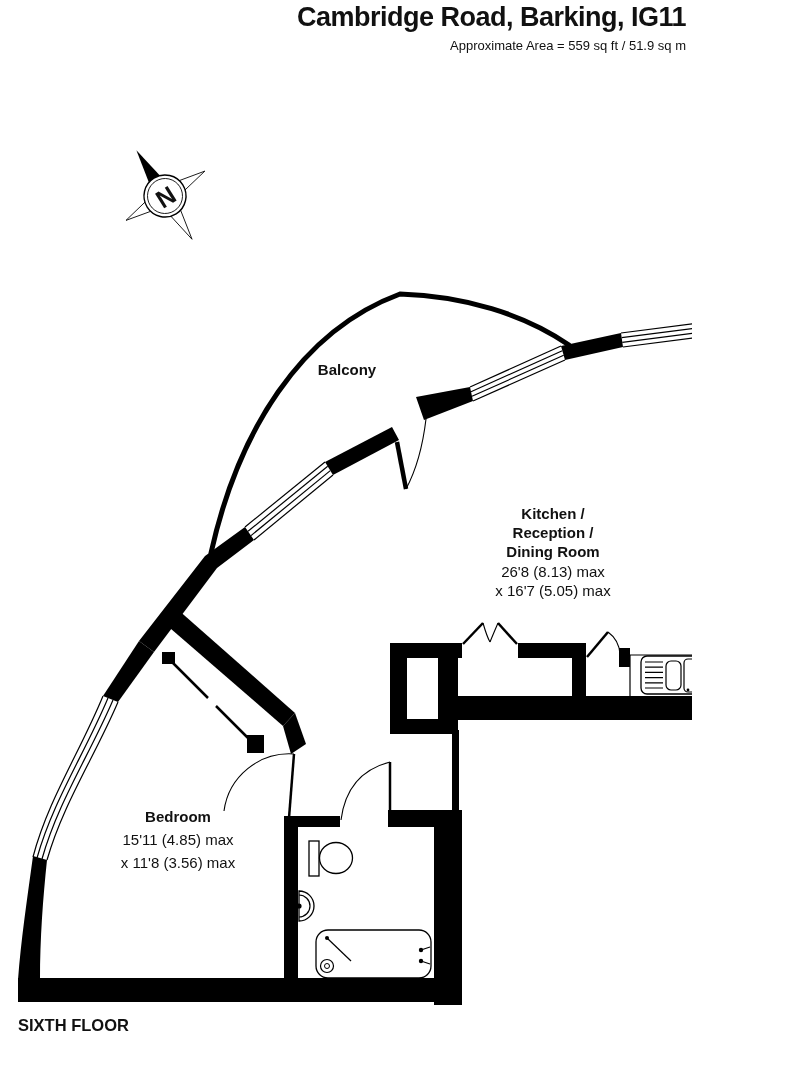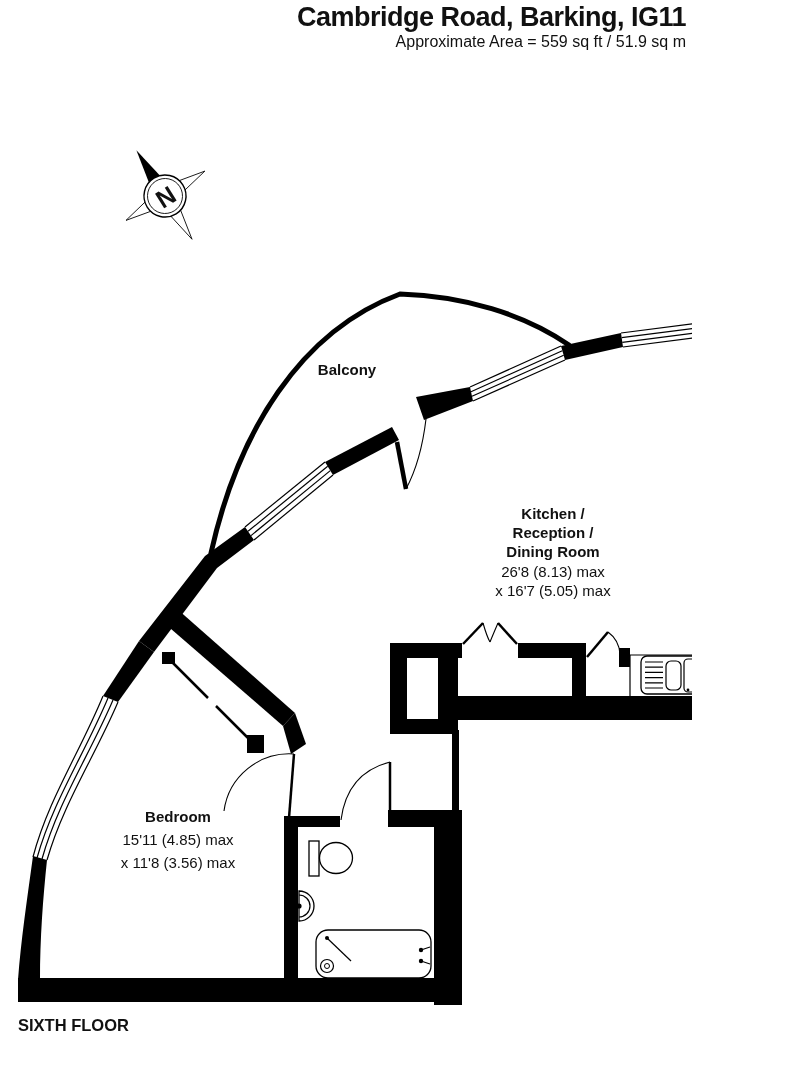--- a/index.html
+++ b/index.html
@@ -1,20 +1,20 @@
 <!DOCTYPE html>
 <html><head>
 <meta charset="utf-8">
 <style>
   html,body{margin:0;padding:0;background:#fff;}
   .page{position:relative;width:692px;height:1080px;background:#ffffff;overflow:hidden;
         font-family:"Liberation Sans",sans-serif;color:#111;}
   .hdr{position:absolute;top:2px;right:6px;text-align:right;}
   .hdr-title{font-size:27px;font-weight:bold;letter-spacing:-0.5px;line-height:1.15;}
-  .hdr-area{font-size:16px;}
+  .hdr-area{font-size:13px;margin-top:5px;}
   .hdr-note{font-size:12.5px;margin-top:4px;}
   svg text{fill:#111;}
   .room-name{font-size:15px;font-weight:bold;}
   .room-dim{font-size:15px;}
   .floor-label{font-size:16.5px;font-weight:bold;}
   .wall{fill:#000;stroke:none;}
   .winline{stroke:#000;stroke-width:1.2;fill:none;}
   .fix{stroke:#000;stroke-width:1.3;fill:#fff;}
   .fixline{stroke:#000;stroke-width:1.2;fill:none;}
   .leaf{stroke:#000;stroke-width:2.5;fill:none;}

